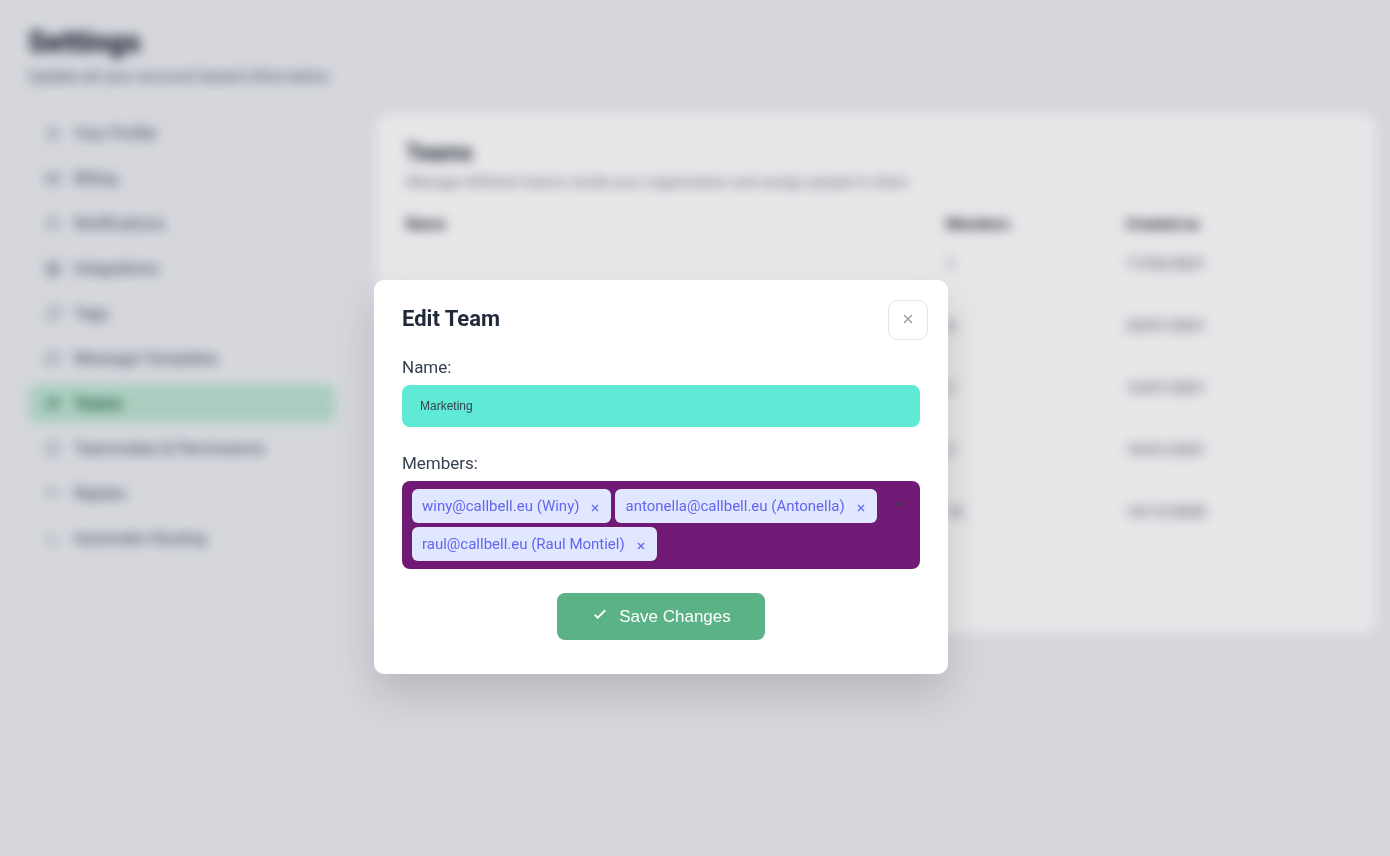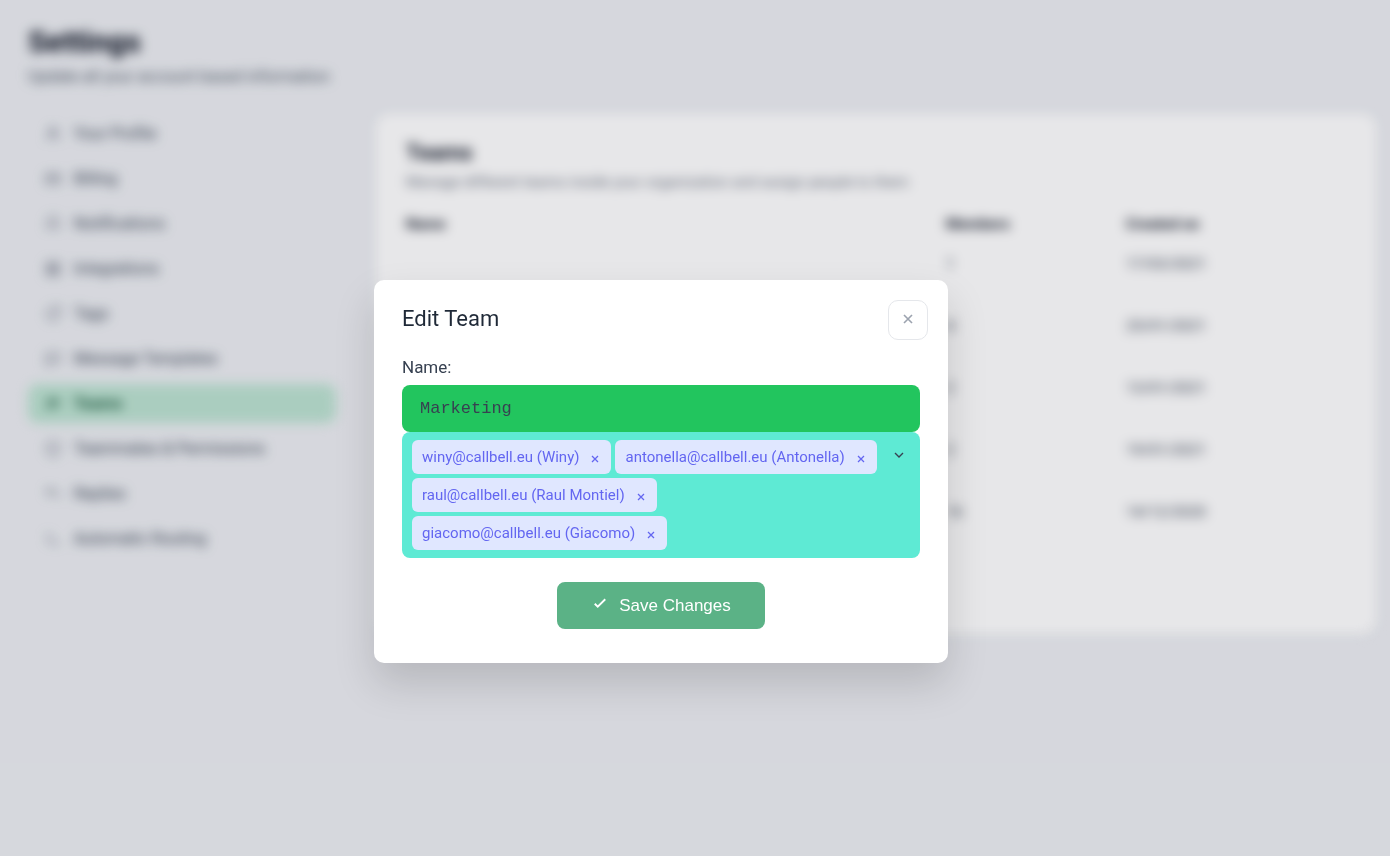--- a/index.html
+++ b/index.html
@@ -48,34 +48,34 @@
     background: rgba(17,24,39,0.10);
     display: flex; align-items: flex-start; justify-content: center;
   }
   .modal {
     position: absolute;
     left: 374px; top: 280px;
     width: 574px; background: #ffffff; border-radius: 10px;
     padding: 26px 28px 34px 28px;
     box-shadow: 0 20px 40px rgba(0,0,0,0.15);
   }
-  .modal-title { font-size: 22px; font-weight: 400; color:#1f2937; }
+  .modal-title { font-size: 22px; font-weight: 700; color:#1f2937; }
   .close-btn {
     position: absolute; top: 20px; right: 20px;
     width: 40px; height: 40px; border:1px solid #e5e7eb; border-radius: 10px;
     background:#fff; display:flex; align-items:center; justify-content:center; cursor:pointer;
   }
   .close-btn svg { width:16px; height:16px; stroke:#9ca3af; }
   .field-label { font-size: 17px; color:#374151; margin-top: 26px; margin-bottom: 8px; }
   .text-input {
-    width: 100%; background:#22c55e; border:none; border-radius:8px;
-    padding: 14px 18px; font-size: 17px; color:#374151; outline:none;font-family:Liberation Mono, monospace;
+    width: 100%; background:#5eead4; border:none; border-radius:8px;
+    padding: 14px 18px; font-size: 12px; color:#374151; outline:none;
   }
   .multiselect {
-    width: 100%; background:#5eead4; border-radius:8px;
+    width: 100%; background:#701a75; border-radius:8px;
     padding: 8px 40px 8px 10px; display:flex; flex-wrap:wrap; gap:4px; position:relative;align-items:center;
   }
   .chip {
     background:#e0e7ff; color:#6366f1; border-radius:6px;
     padding: 8px 10px; display:flex; align-items:center; gap:10px; font-size:15px;
   }
   .chip-x { width:12px; height:12px; cursor:pointer; }
   .chip-x svg { width:12px; height:12px; stroke:#6366f1; stroke-width:2.5; }
   .chevron {
     position:absolute; right:12px; top:14px; width:18px; height:18px;
@@ -209,41 +209,36 @@
     <div class="modal-title">Edit Team</div>
     <button class="close-btn">
       <span><svg viewBox="0 0 24 24" fill="none" stroke-width="2.5">
             <path d="M6 6l12 12M18 6L6 18"></path>
           </svg></span>
     </button>
 
     <div class="field-label">Name:</div>
     <input class="text-input" value="Marketing" style="">
 
+    <div class="field-label">Members:</div>
     <div class="multiselect">
       <div class="chip">
         <span>winy@callbell.eu (Winy)</span>
         <span class="chip-x"><svg viewBox="0 0 24 24" fill="none">
               <path d="M6 6l12 12M18 6L6 18"></path>
             </svg></span>
       </div>
       <div class="chip">
         <span>antonella@callbell.eu (Antonella)</span>
         <span class="chip-x"><svg viewBox="0 0 24 24" fill="none">
               <path d="M6 6l12 12M18 6L6 18"></path>
             </svg></span>
       </div>
       <div class="chip">
         <span>raul@callbell.eu (Raul Montiel)</span>
-        <span class="chip-x"><svg viewBox="0 0 24 24" fill="none">
-              <path d="M6 6l12 12M18 6L6 18"></path>
-            </svg></span>
-      </div>
-      <div class="chip">
-        <span>giacomo@callbell.eu (Giacomo)</span>
         <span class="chip-x"><svg viewBox="0 0 24 24" fill="none">
               <path d="M6 6l12 12M18 6L6 18"></path>
             </svg></span>
       </div>
       <div class="chevron">
         <svg viewBox="0 0 24 24" fill="none" stroke-width="2">
             <path d="M6 9l6 6 6-6"></path>
           </svg>
       </div>
     </div>

